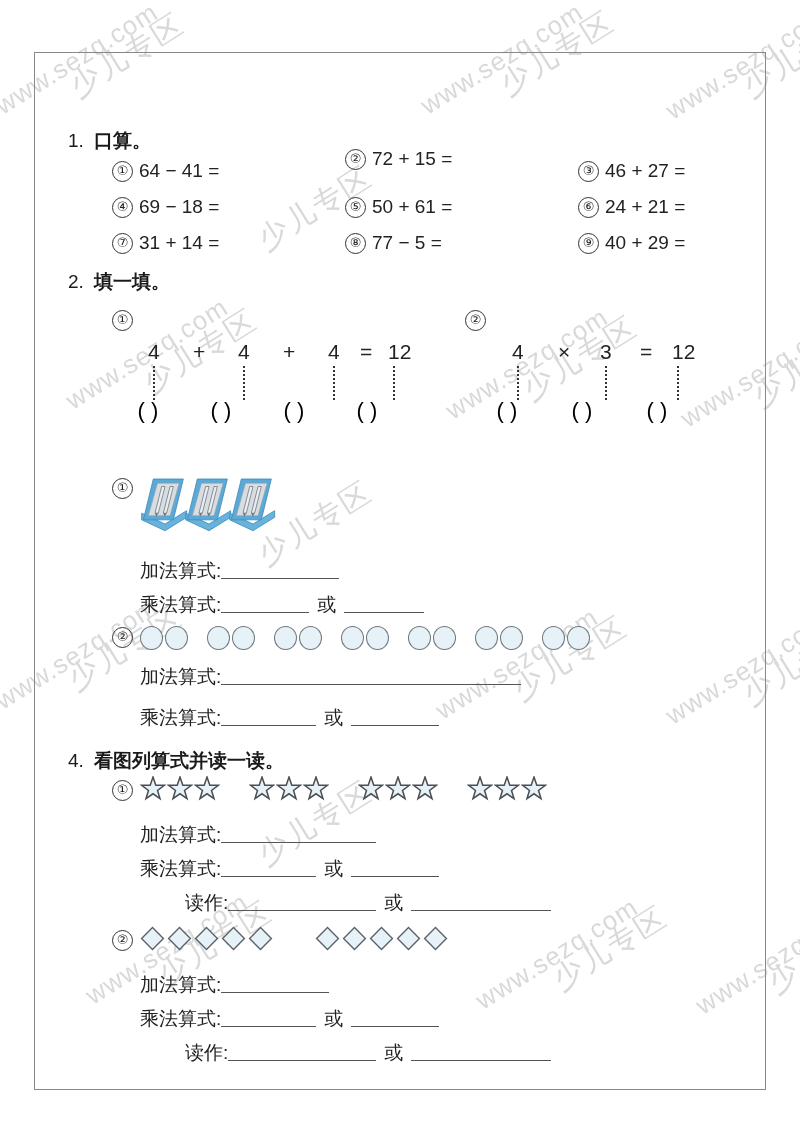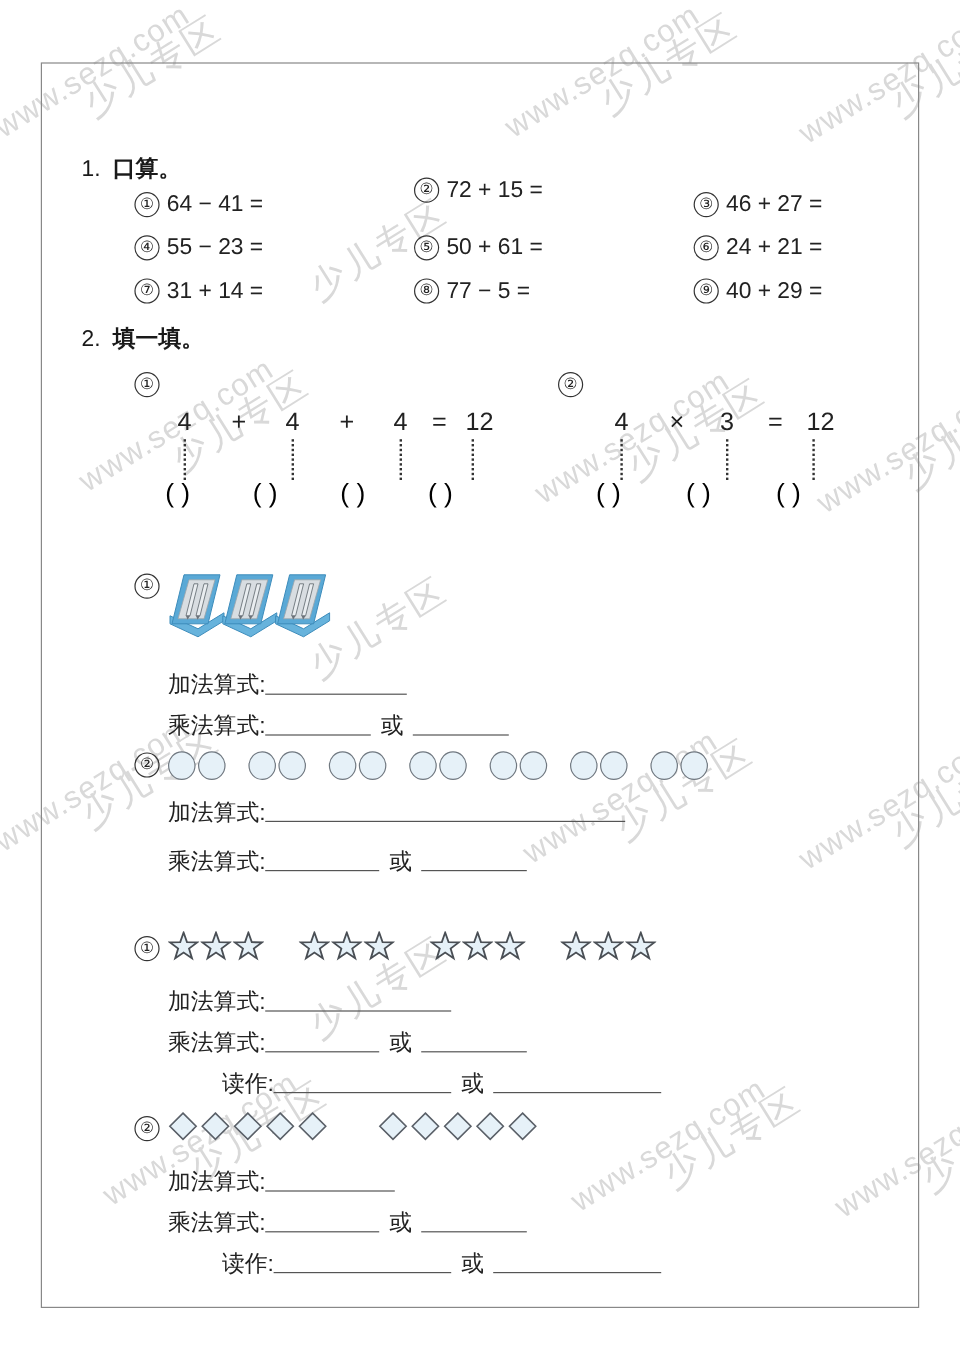--- a/index.html
+++ b/index.html
@@ -188,21 +188,21 @@
 
 
   <div class="q-head" style="left:68px;top:128px;">
     <span class="q-num">1.</span><span>口算。</span>
   </div>
 
   <div id="sec1-problems">
       <div class="calc-row" style="left: 112px; top: 160px;"><span class="circled">①</span><span>64 − 41 =</span></div>
       <div class="calc-row" style="left: 345px; top: 148px;"><span class="circled">②</span><span>72 + 15 =</span></div>
       <div class="calc-row" style="left: 578px; top: 160px;"><span class="circled">③</span><span>46 + 27 =</span></div>
-      <div class="calc-row" style="left: 112px; top: 196px;"><span class="circled">④</span><span>55 − 23 =</span></div>
+      <div class="calc-row" style="left: 112px; top: 196px;"><span class="circled">④</span><span>69 − 18 =</span></div>
       <div class="calc-row" style="left: 345px; top: 196px;"><span class="circled">⑤</span><span>50 + 61 =</span></div>
       <div class="calc-row" style="left: 578px; top: 196px;"><span class="circled">⑥</span><span>24 + 21 =</span></div>
       <div class="calc-row" style="left: 112px; top: 232px;"><span class="circled">⑦</span><span>31 + 14 =</span></div>
       <div class="calc-row" style="left: 345px; top: 232px;"><span class="circled">⑧</span><span>77 − 5 =</span></div>
       <div class="calc-row" style="left: 578px; top: 232px;"><span class="circled">⑨</span><span>40 + 29 =</span></div>
     </div>
 
   <div class="q-head" style="left:68px;top:269px;">
     <span class="q-num">2.</span><span>填一填。</span>
   </div>
@@ -276,20 +276,23 @@
   <div class="itemno" style="left:112px;top:627px;">
     <span class="circled">②</span>
   </div>
   <div class="shape-row" style="left:140px;top:626px;" id="circle-row"><span class="grp" style="margin-right: 17px;"><span class="circ"></span><span class="circ"></span></span><span class="grp" style="margin-right: 17px;"><span class="circ"></span><span class="circ"></span></span><span class="grp" style="margin-right: 17px;"><span class="circ"></span><span class="circ"></span></span><span class="grp" style="margin-right: 17px;"><span class="circ"></span><span class="circ"></span></span><span class="grp" style="margin-right: 17px;"><span class="circ"></span><span class="circ"></span></span><span class="grp" style="margin-right: 17px;"><span class="circ"></span><span class="circ"></span></span><span class="grp" style="margin-right: 17px;"><span class="circ"></span><span class="circ"></span></span></div>
 
   <div id="sec3-item2-lines">
       <div class="ans-line" style="left: 140px; top: 664px;"><span class="lbl">加法算式:</span><span class="blank" style="width: 300px;"></span></div>
       <div class="ans-line" style="left: 140px; top: 705px;"><span class="lbl">乘法算式:</span><span class="blank" style="width: 95px;"></span><span class="orword">或</span><span class="blank" style="width: 88px;"></span></div>
     </div>
 
+  <div class="q-head" style="left:68px;top:748px;">
+    <span class="q-num">4.</span><span>看图列算式并读一读。</span>
+  </div>
 
   <div class="itemno" style="left:112px;top:780px;">
     <span class="circled">①</span>
   </div>
   <div class="shape-row" style="left:140px;top:776px;" id="star-row"><span class="grp" style="margin-right: 28px;"><span class="star"><svg viewBox="0 0 24 24" width="26" height="26">
             <polygon points="12.00,1.00 14.59,8.44 22.46,8.60 16.18,13.36 18.47,20.90 12.00,16.40 5.53,20.90 7.82,13.36 1.54,8.60 9.41,8.44" fill="#e6f1f8" stroke="#4a4f55" stroke-width="1.4"></polygon>
           </svg></span><span class="star"><svg viewBox="0 0 24 24" width="26" height="26">
             <polygon points="12.00,1.00 14.59,8.44 22.46,8.60 16.18,13.36 18.47,20.90 12.00,16.40 5.53,20.90 7.82,13.36 1.54,8.60 9.41,8.44" fill="#e6f1f8" stroke="#4a4f55" stroke-width="1.4"></polygon>
           </svg></span><span class="star"><svg viewBox="0 0 24 24" width="26" height="26">
             <polygon points="12.00,1.00 14.59,8.44 22.46,8.60 16.18,13.36 18.47,20.90 12.00,16.40 5.53,20.90 7.82,13.36 1.54,8.60 9.41,8.44" fill="#e6f1f8" stroke="#4a4f55" stroke-width="1.4"></polygon>

